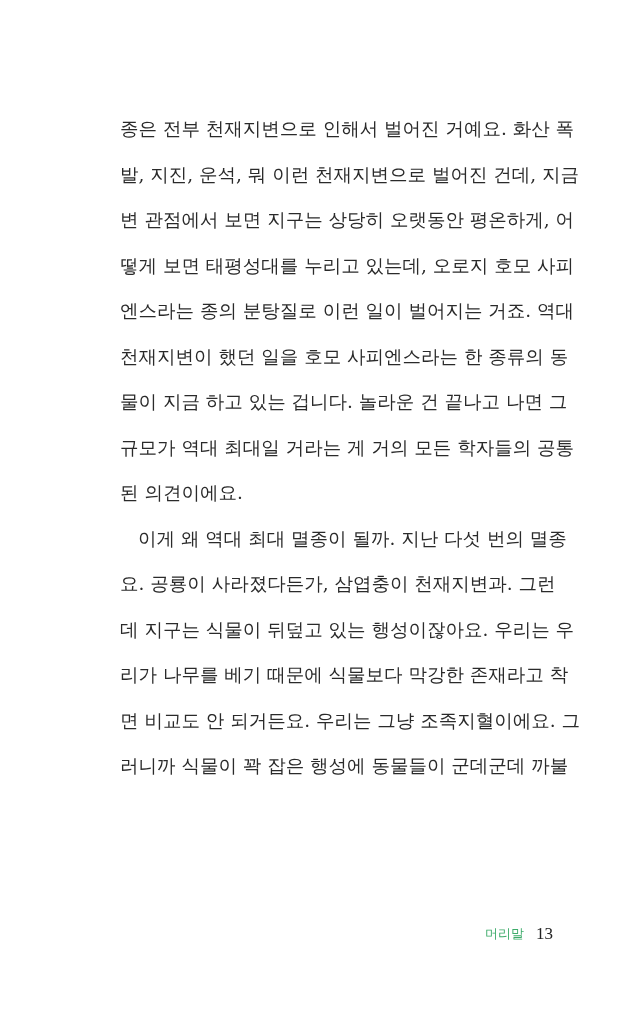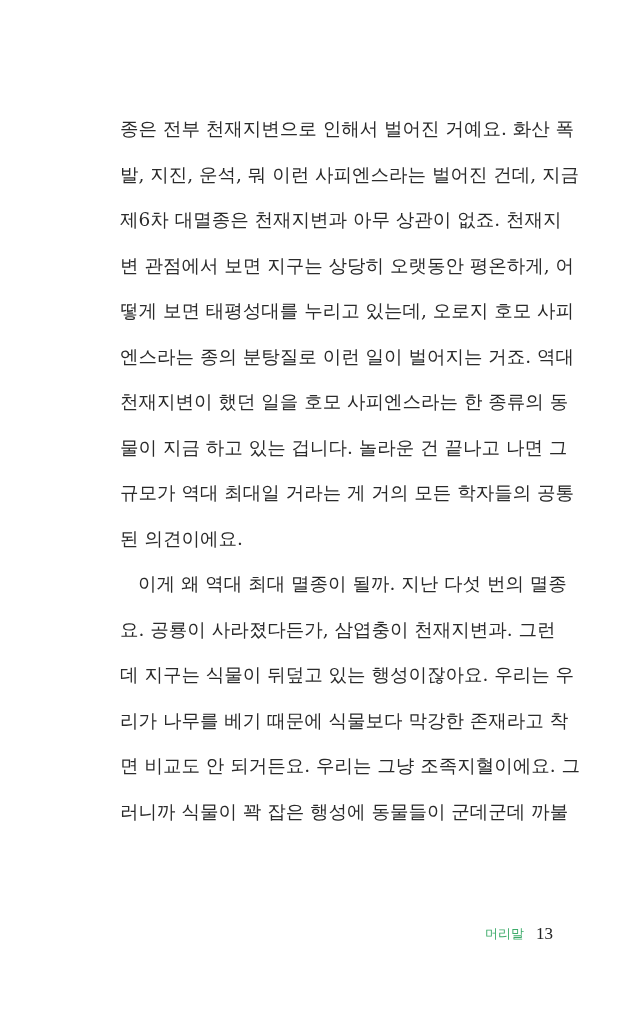--- a/index.html
+++ b/index.html
@@ -62,22 +62,21 @@
       font-size: 17px;
       color: #222222;
     }
   </style>
 </head>
 <body>
 
 <div class="page">
   <div class="body-text">
     <span class="line">종은 전부 천재지변으로 인해서 벌어진 거예요. 화산 폭</span>
-    <span class="line">발, 지진, 운석, 뭐 이런 사피엔스라는 벌어진 건데, 지금</span>
-    <span class="line">제6차 대멸종은 천재지변과 아무 상관이 없죠. 천재지</span>
+    <span class="line">발, 지진, 운석, 뭐 이런 천재지변으로 벌어진 건데, 지금</span>
     <span class="line">변 관점에서 보면 지구는 상당히 오랫동안 평온하게, 어</span>
     <span class="line">떻게 보면 태평성대를 누리고 있는데, 오로지 호모 사피</span>
     <span class="line">엔스라는 종의 분탕질로 이런 일이 벌어지는 거죠. 역대</span>
     <span class="line">천재지변이 했던 일을 호모 사피엔스라는 한 종류의 동</span>
     <span class="line">물이 지금 하고 있는 겁니다. 놀라운 건 끝나고 나면 그</span>
     <span class="line">규모가 역대 최대일 거라는 게 거의 모든 학자들의 공통</span>
     <span class="line last">된 의견이에요.</span>
     <span class="line indent">이게 왜 역대 최대 멸종이 될까. 지난 다섯 번의 멸종</span>
     <span class="line">요. 공룡이 사라졌다든가, 삼엽충이 천재지변과. 그런</span>
     <span class="line">데 지구는 식물이 뒤덮고 있는 행성이잖아요. 우리는 우</span>

